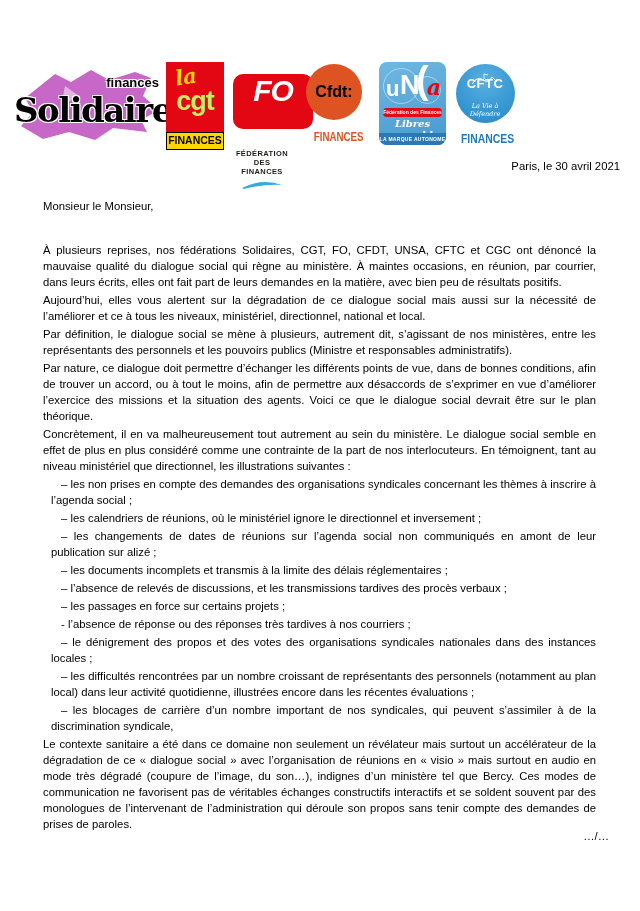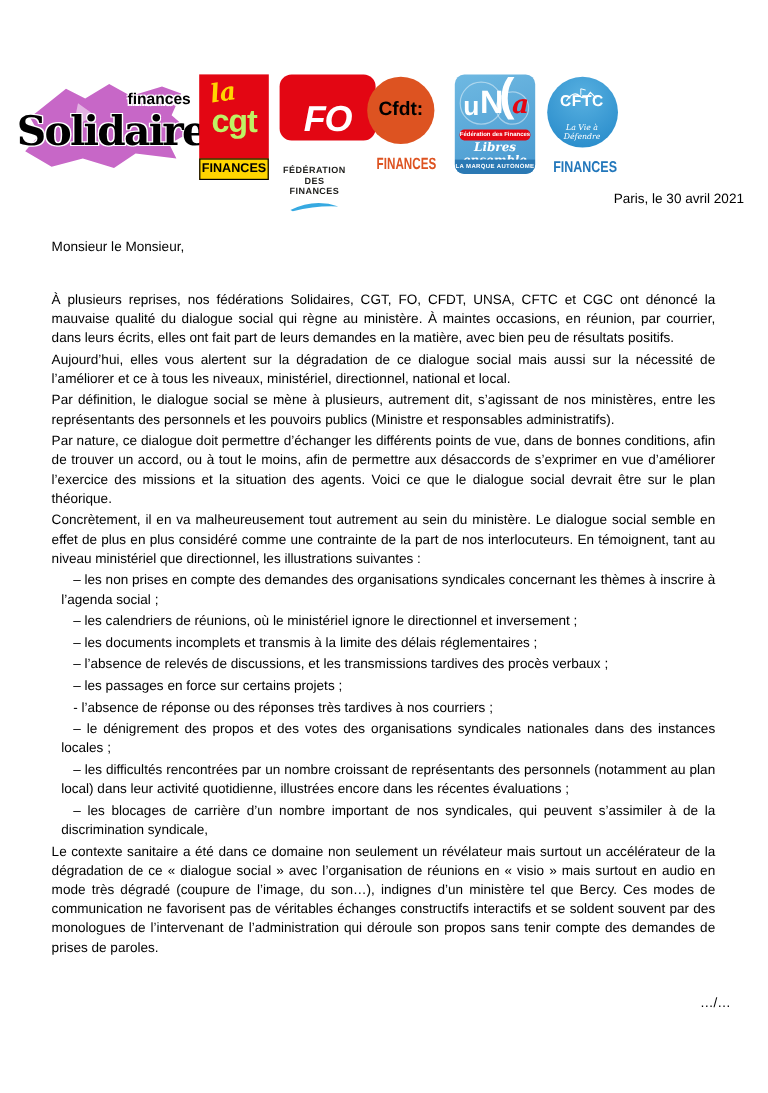--- a/index.html
+++ b/index.html
@@ -23,21 +23,21 @@
   .cgt .la{position:absolute;top:2px;left:9px;color:var(--cgt-yellow,#ffd500);
      font-family:"DejaVu Serif",serif;font-style:italic;font-weight:bold;font-size:21px;transform:rotate(-8deg);}
   .cgt .cgt-word{position:absolute;top:24px;left:0;right:0;text-align:center;color:#bef264;
      font-weight:bold;font-size:27px;letter-spacing:-1px;}
   .cgt .band{position:absolute;left:0;right:0;bottom:0;height:16px;background:var(--cgt-yellow,#ffd500);
      border:1px solid #000;color:#000;font-weight:bold;font-size:10.5px;text-align:center;line-height:15px;}
 
   
   .fo{left:233px;top:62px;width:58px;height:88px;text-align:center;}
   .fo .box{width:80px;height:55px;border-radius:10px;background:var(--union-red,#e30613);
-     display:flex;align-items:flex-end;justify-content:center;}
+     display:flex;align-items:flex-start;justify-content:center;margin-top:12px;}
   .fo .box span{color:#fff;font-style:italic;font-weight:900;font-size:30px;letter-spacing:-1px;}
   .fo .l1,.fo .l2{font-size:7.5px;font-weight:800;color:#1d1d1b;letter-spacing:.4px;line-height:9px;}
   .fo .l1{margin-top:20px;}
   .fo svg{margin-top:1px;}
 
   
   .cfdt{left:306px;top:64px;width:56px;height:84px;text-align:center;}
   .cfdt .circle{width:56px;height:56px;border-radius:50%;background:var(--cfdt-orange,#dd5321);
      display:flex;align-items:center;justify-content:center;}
   .cfdt .circle span{color:#000000;font-weight:bold;font-size:16px;}
@@ -159,20 +159,21 @@
     <div>
         <div class="para">À plusieurs reprises, nos fédérations Solidaires, CGT, FO, CFDT, UNSA, CFTC et CGC ont dénoncé la mauvaise qualité du dialogue social qui règne au ministère. À maintes occasions, en réunion, par courrier, dans leurs écrits, elles ont fait part de leurs demandes en la matière, avec bien peu de résultats positifs.</div>
         <div class="para">Aujourd’hui, elles vous alertent sur la dégradation de ce dialogue social mais aussi sur la nécessité de l’améliorer et ce à tous les niveaux, ministériel, directionnel, national et local.</div>
         <div class="para">Par définition, le dialogue social se mène à plusieurs, autrement dit, s’agissant de nos ministères, entre les représentants des personnels et les pouvoirs publics (Ministre et responsables administratifs).</div>
         <div class="para">Par nature, ce dialogue doit permettre d’échanger les différents points de vue, dans de bonnes conditions, afin de trouver un accord, ou à tout le moins, afin de permettre aux désaccords de s’exprimer en vue d’améliorer l’exercice des missions et la situation des agents. Voici ce que le dialogue social devrait être sur le plan théorique.</div>
         <div class="para">Concrètement, il en va malheureusement tout autrement au sein du ministère. Le dialogue social semble en effet de plus en plus considéré comme une contrainte de la part de nos interlocuteurs. En témoignent, tant au niveau ministériel que directionnel, les illustrations suivantes&nbsp;:</div>
       </div>
     <div>
         <div class="bullet">– les non prises en compte des demandes des organisations syndicales concernant les thèmes à inscrire à l’agenda social&nbsp;;</div>
         <div class="bullet">– les calendriers de réunions, où le ministériel ignore le directionnel et inversement&nbsp;;</div>
+        <div class="bullet">– les changements de dates de réunions sur l’agenda social non communiqués en amont de leur publication sur alizé&nbsp;;</div>
         <div class="bullet">– les documents incomplets et transmis à la limite des délais réglementaires&nbsp;;</div>
         <div class="bullet">– l’absence de relevés de discussions, et les transmissions tardives des procès verbaux&nbsp;;</div>
         <div class="bullet">– les passages en force sur certains projets&nbsp;;</div>
         <div class="bullet">- l’absence de réponse ou des réponses très tardives à nos courriers&nbsp;;</div>
         <div class="bullet">– le dénigrement des propos et des votes des organisations syndicales nationales dans des instances locales&nbsp;;</div>
         <div class="bullet">– les difficultés rencontrées par un nombre croissant de représentants des personnels (notamment au plan local) dans leur activité quotidienne, illustrées encore dans les récentes évaluations&nbsp;;</div>
         <div class="bullet">– les blocages de carrière d’un nombre important de nos syndicales, qui peuvent s’assimiler à de la discrimination syndicale,</div>
       </div>
     <p class="para">Le contexte sanitaire a été dans ce domaine non seulement un révélateur mais surtout un accélérateur de la dégradation de ce «&nbsp;dialogue social&nbsp;» avec l’organisation de réunions en «&nbsp;visio&nbsp;» mais surtout en audio en mode très dégradé (coupure de l’image, du son…), indignes d’un ministère tel que Bercy. Ces modes de communication ne favorisent pas de véritables échanges constructifs interactifs et se soldent souvent par des monologues de l’intervenant de l’administration qui déroule son propos sans tenir compte des demandes de prises de paroles.</p>
   </div>

